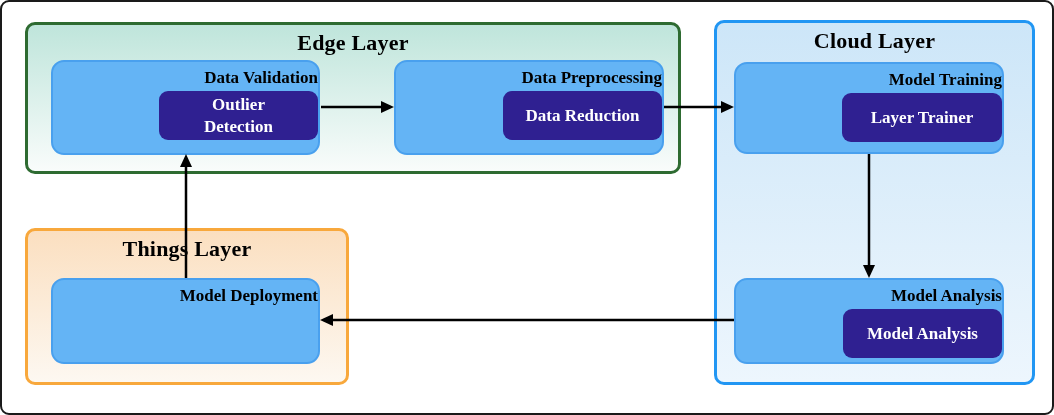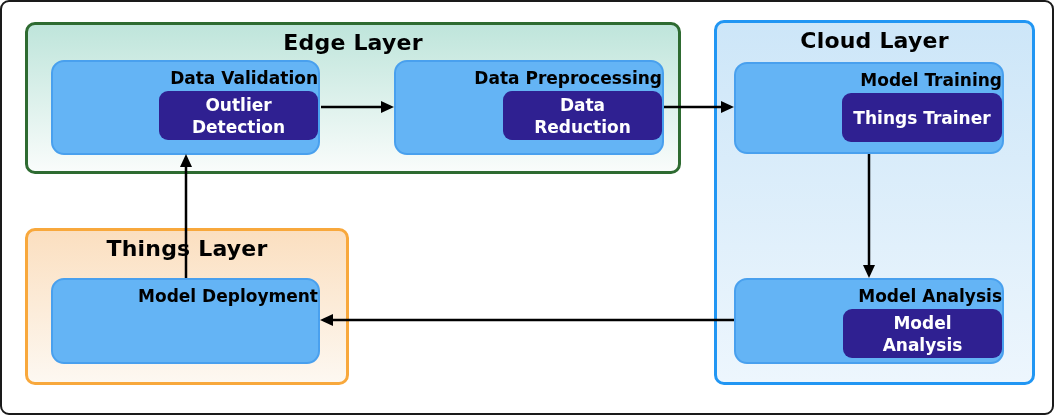--- a/index.html
+++ b/index.html
@@ -2,21 +2,21 @@
 <html style="--canvas-border: #1a1a1a; --edge-border: #2e6b31; --edge-fill-top: #bfe5db; --edge-fill-bottom: #f9fcfb; --cloud-border: #2196f3; --cloud-fill-top: #cde6f8; --cloud-fill-bottom: #edf6fd; --things-border: #f8a83c; --things-fill-top: #fbdfc0; --things-fill-bottom: #fdf8f1; --node-fill: #64b4f5; --node-border: #49a0ee; --chip-fill: #2f2091; --chip-text: #ffffff; --title-text: #000000; --arrow: #000000;"><head>
 <meta charset="utf-8">
 <style>
   html,body{margin:0;padding:0;background:#ffffff;}
   *{box-sizing:border-box;}
   .canvas{
     position:relative;width:1054px;height:415px;background:#ffffff;
     border:2px solid var(--canvas-border,#1a1a1a);border-radius:9px;overflow:hidden;
     font-family:"DejaVu Sans","Liberation Sans",sans-serif;font-weight:700;
   }
-  .layer{position:absolute;border-radius:10px;border:3px solid;}
+  .layer{position:absolute;border-radius:10px;border:3px solid;font-family:Liberation Serif, serif;}
   .layer-edge{
     left:23px;top:20px;width:656px;height:152px;
     border-color:var(--edge-border);
     background:linear-gradient(180deg,var(--edge-fill-top),var(--edge-fill-bottom));
   }
   .layer-cloud{
     left:712px;top:18px;width:321px;height:365px;
     border-color:var(--cloud-border);
     background:linear-gradient(180deg,var(--cloud-fill-top),var(--cloud-fill-bottom));
   }
@@ -76,21 +76,21 @@
       <div class="node-title">Data Preprocessing</div>
       <div class="chip wrap c-reduction">Data Reduction</div>
     </div>
   </div>
 
   <div class="layer layer-cloud">
     <div class="layer-title">Cloud Layer</div>
 
     <div class="node n-training">
       <div class="node-title">Model Training</div>
-      <div class="chip nowrap c-trainer">Things Trainer</div>
+      <div class="chip nowrap c-trainer">Layer Trainer</div>
     </div>
 
     <div class="node n-analysis">
       <div class="node-title">Model Analysis</div>
       <div class="chip wrap c-validator">Model Analysis</div>
     </div>
   </div>
 
   <div class="layer layer-things">
     <div class="layer-title">Things Layer</div>

